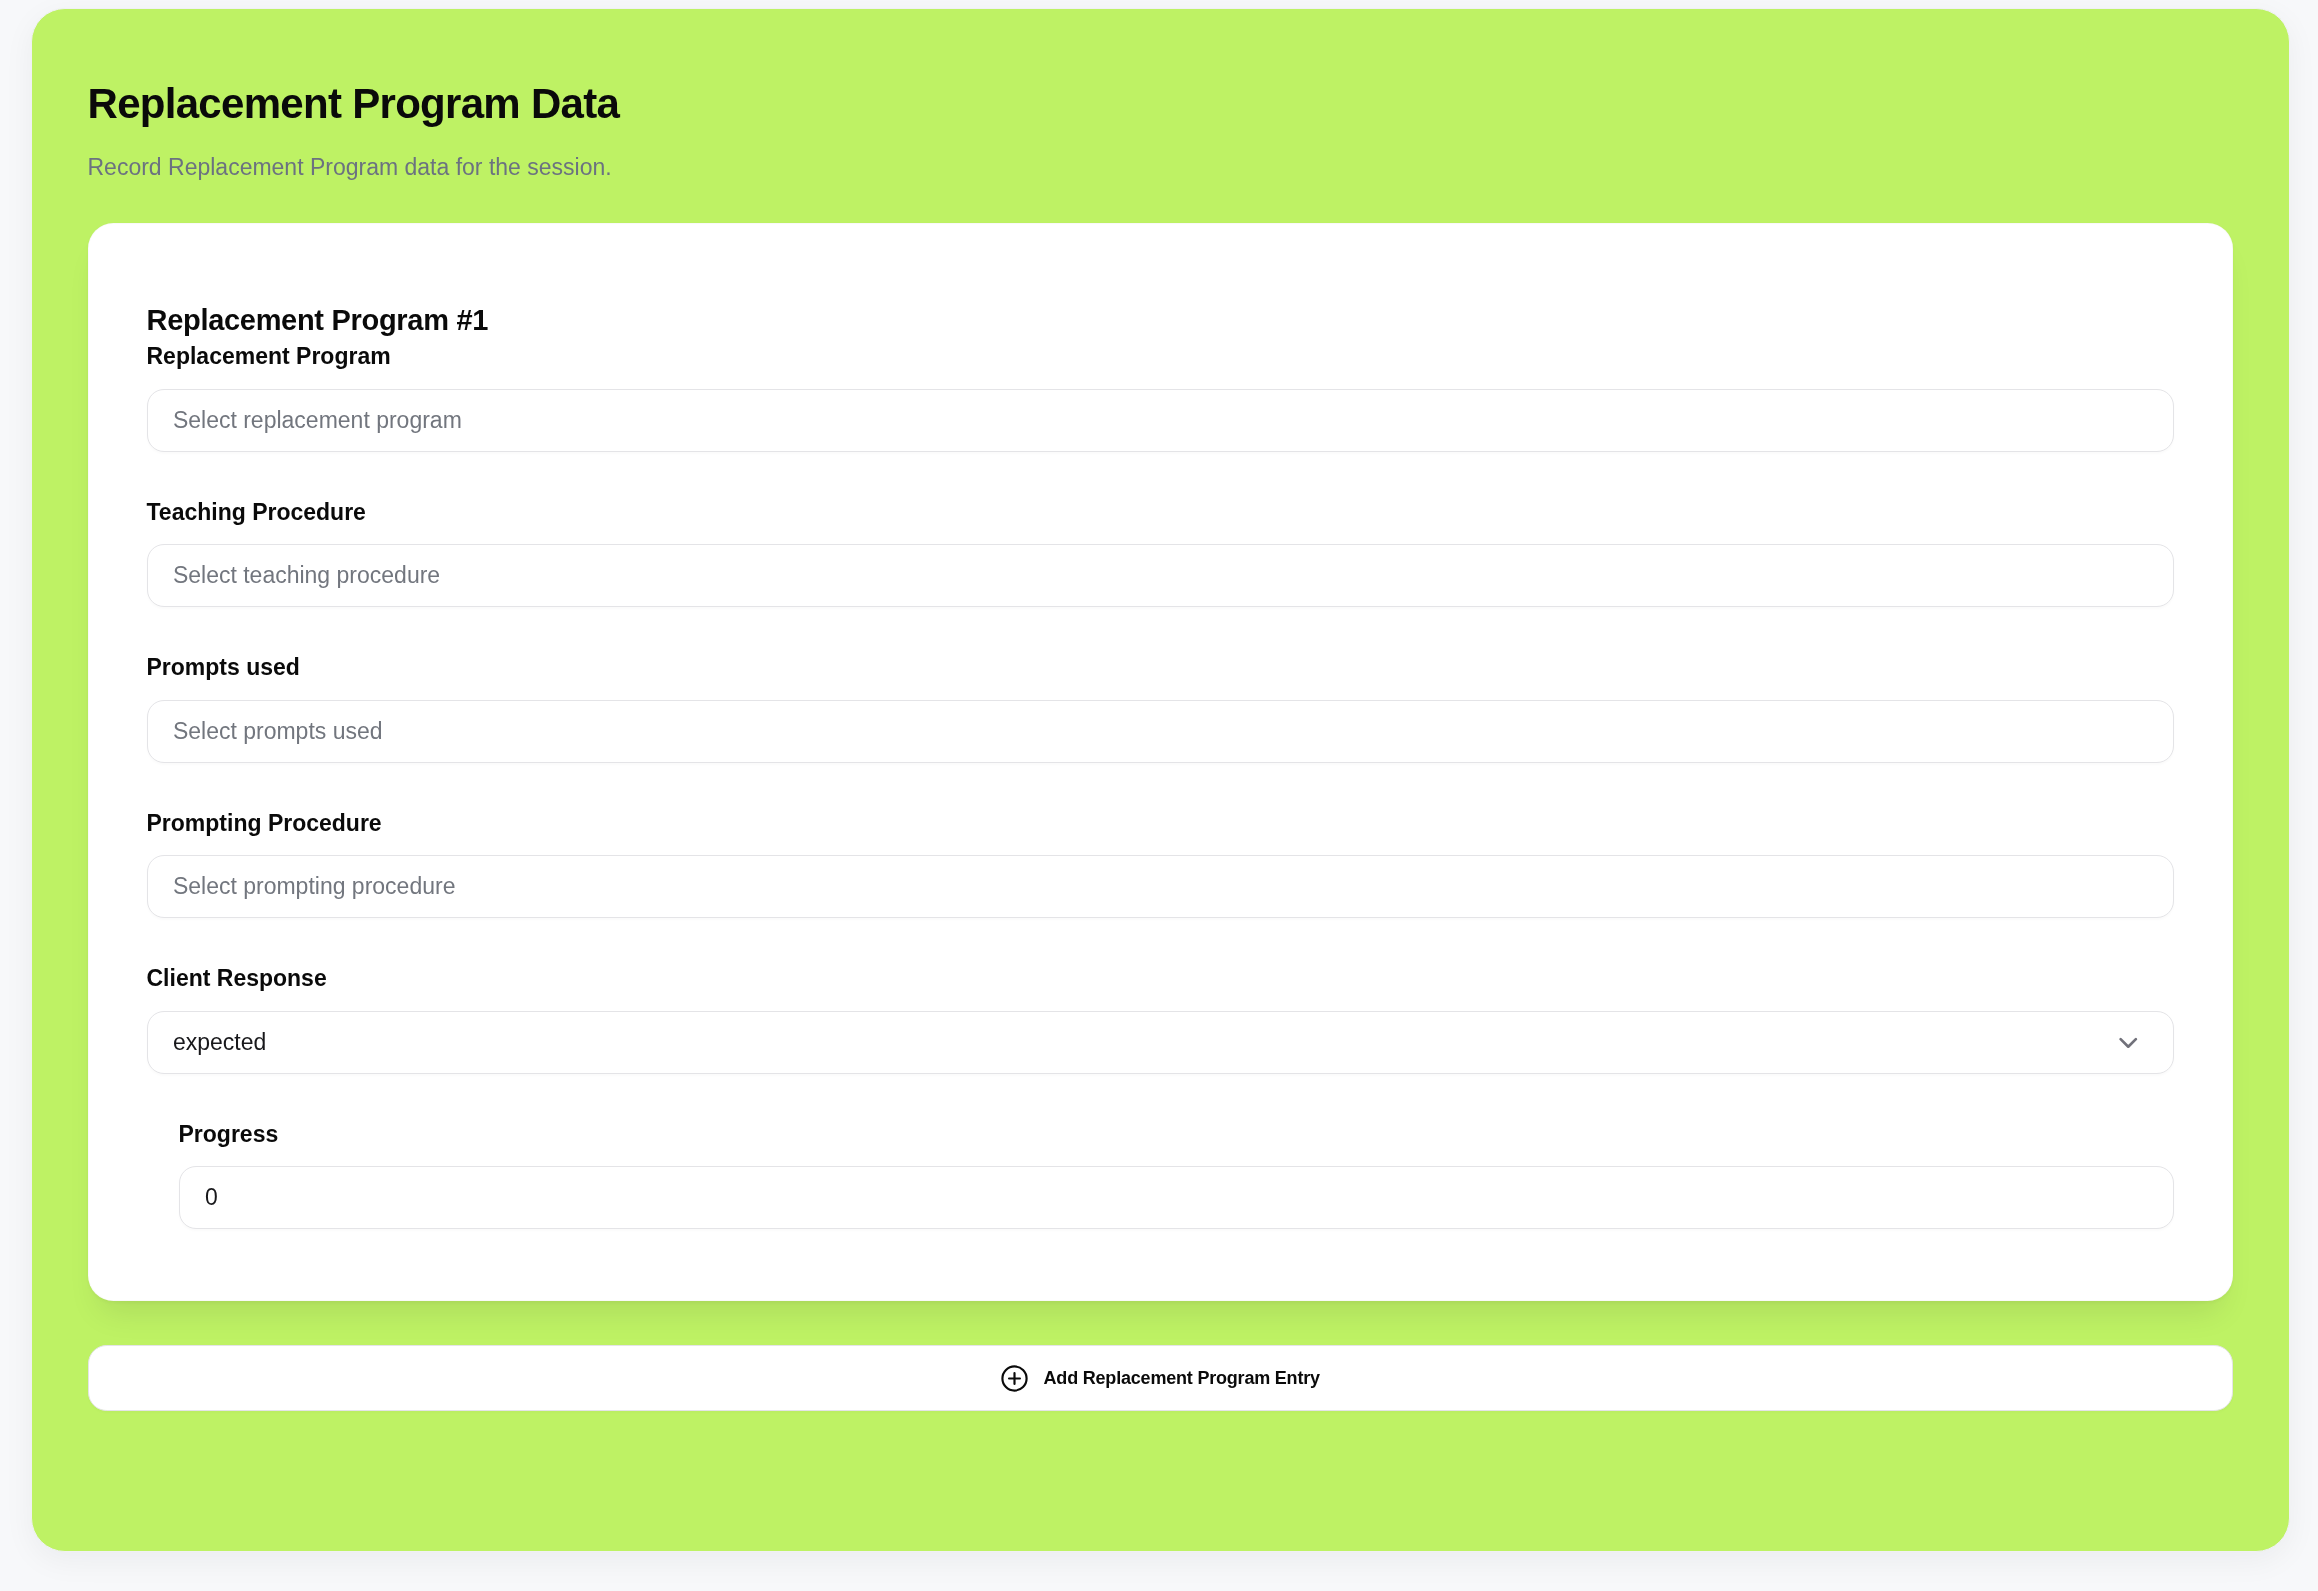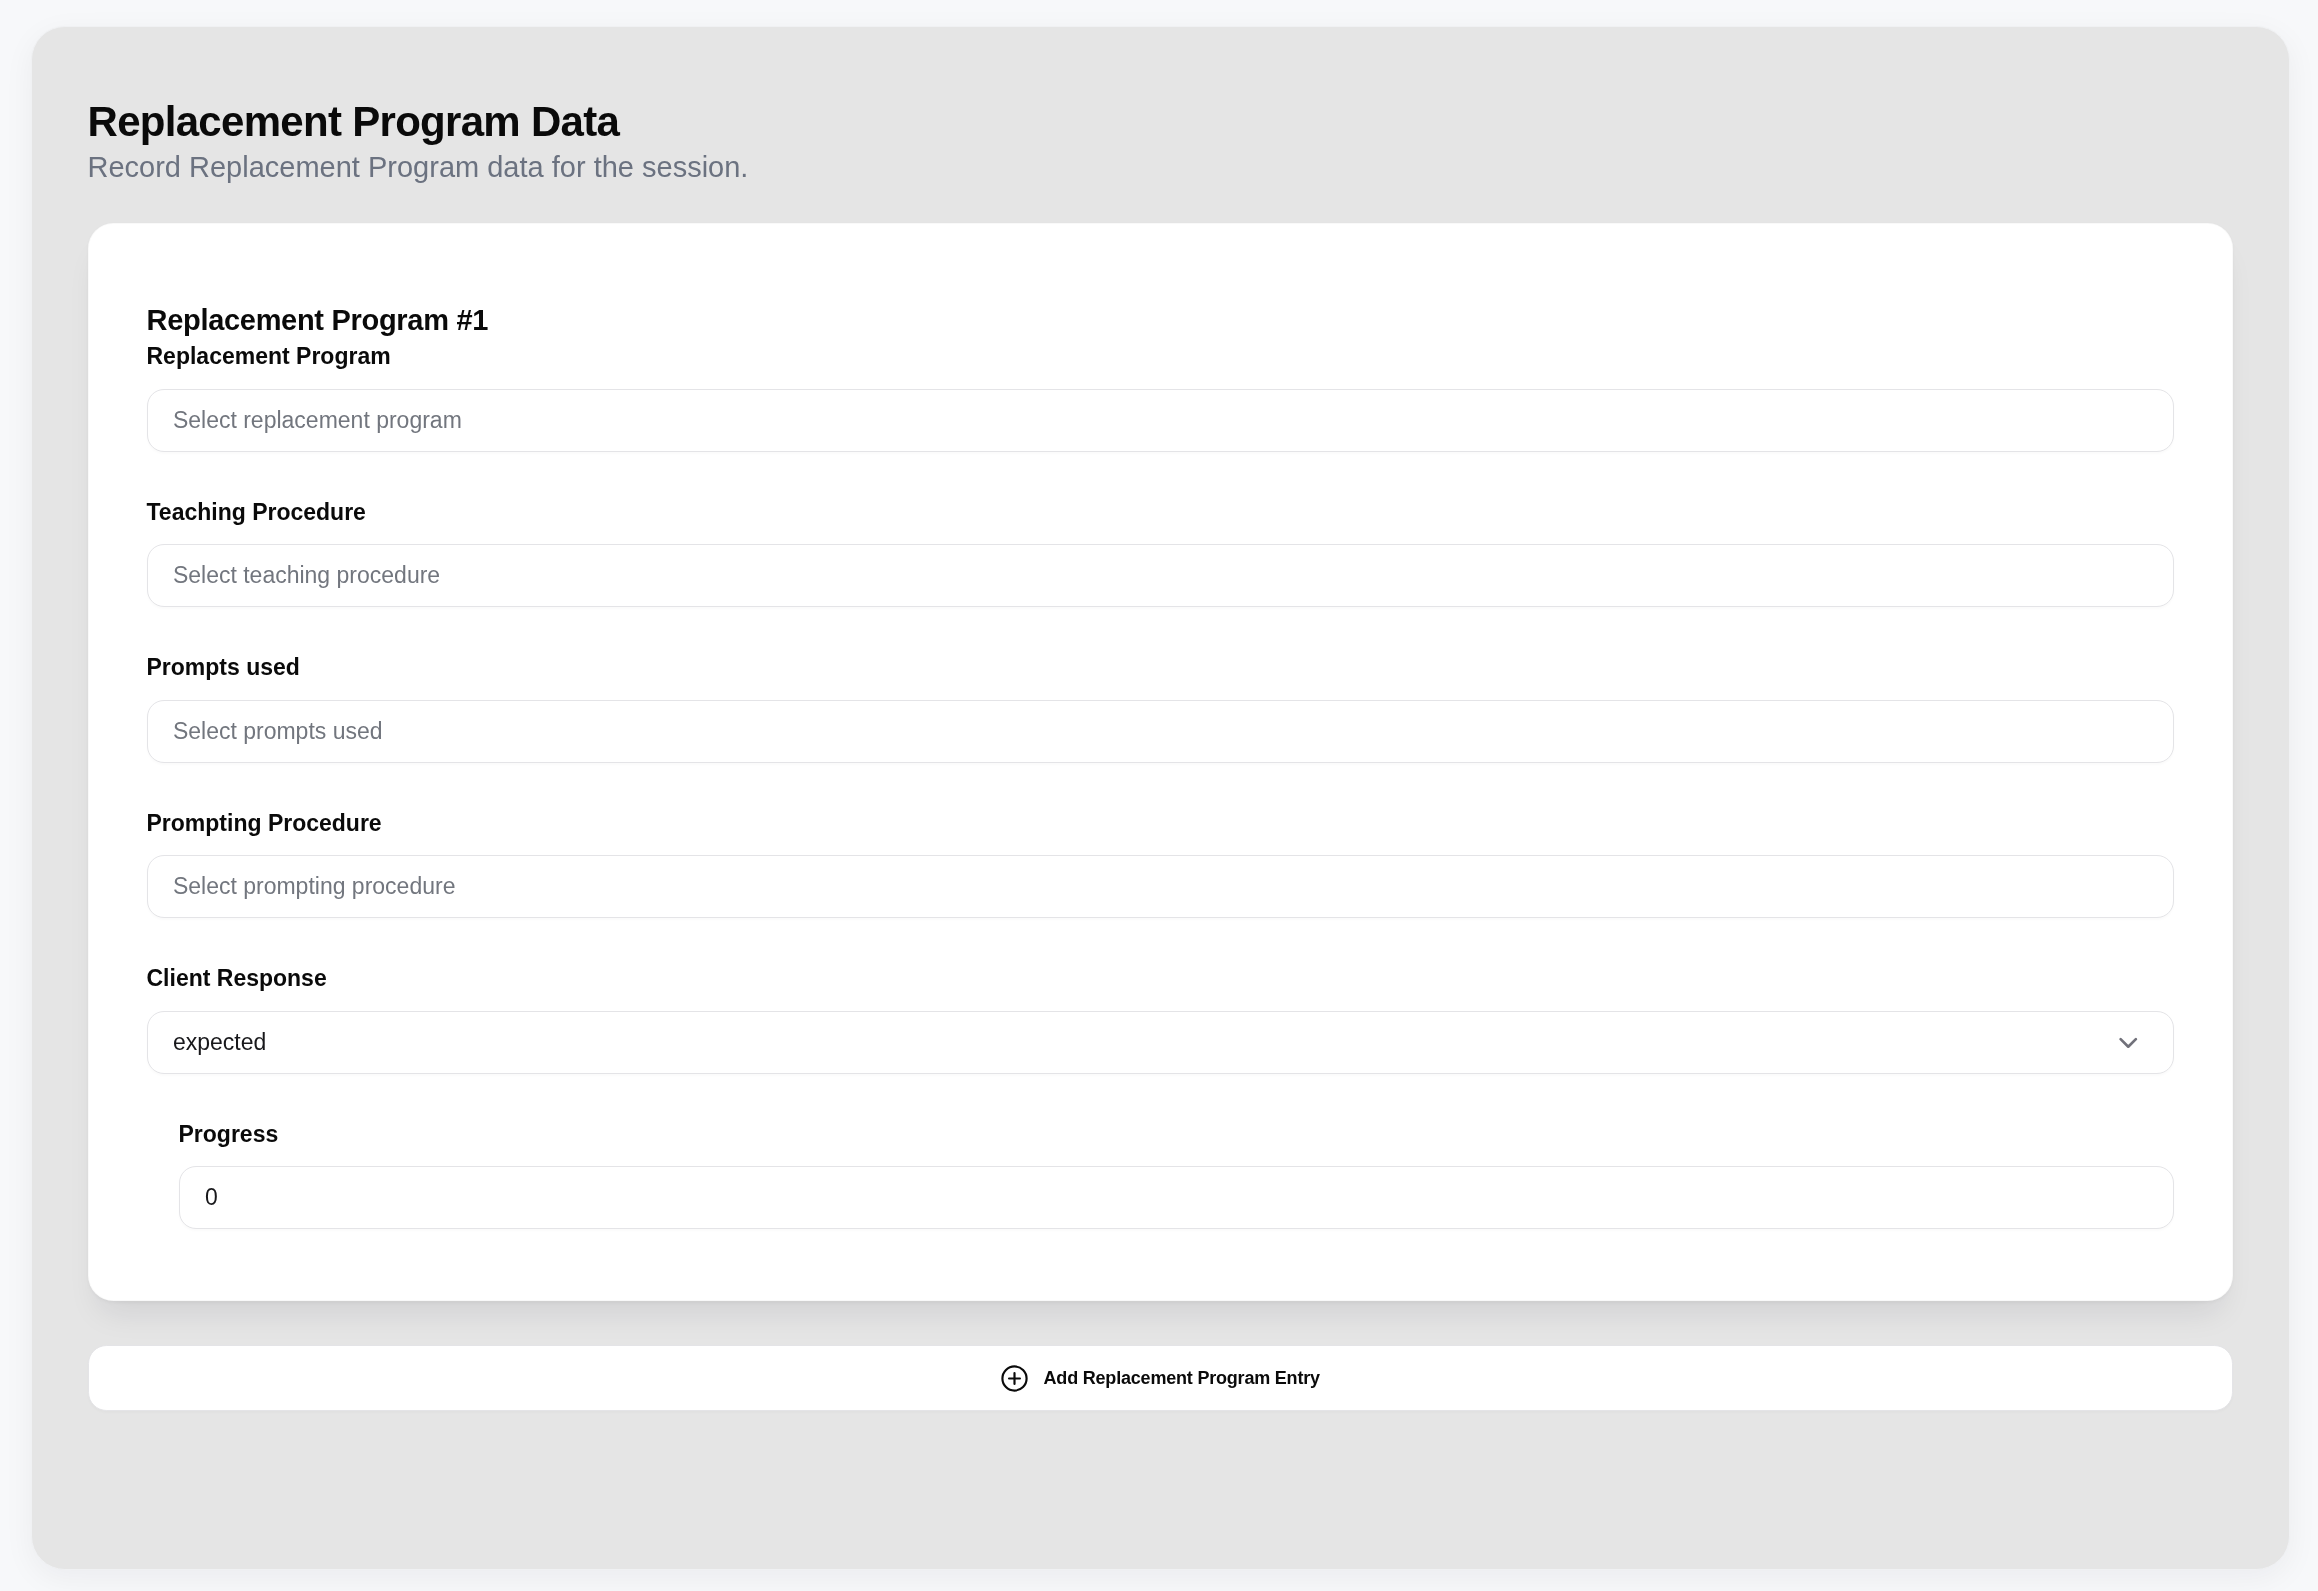--- a/index.html
+++ b/index.html
@@ -6,41 +6,41 @@
   html, body { width: 2319px; height: 1592px; }
   body {
     font-family: "Liberation Sans", "DejaVu Sans", sans-serif;
     background: #f7f8fa;
     color: #0a0a0a;
     position: relative;
     overflow: hidden;
   }
   .outer-card {
     position: absolute;
-    left: 30.5px; top: 26px;
+    left: 30.5px; top: 8px;
     width: 2259px; height: 1544px;
-    background: #e5e5e5;
+    background: #bef264;
     border: 0.8px solid #f0f1f3;
     border-radius: 34px;
     box-shadow: 0 8.5px 30.5px rgba(15, 23, 42, 0.05);
     padding: 68px 56px 68px 56px;
   }
   .page-title {
     font-size: 42px;
     font-weight: 700;
     letter-spacing: -0.7px;
     color: #0a0a0a;
     line-height: 53px;
   }
   .page-subtitle {
-    font-size: 29px;
+    font-size: 23px;
     font-weight: 400;
     color: #6b7280;
     line-height: 34px;
-    margin-top: 2px;
+    margin-top: 20px;
   }
   .entry-card {
     margin-top: 39px;
     background: #ffffff;
     border: 0.8px solid rgba(10, 10, 10, 0.025);
     border-radius: 25.4px;
     box-shadow: 0 1.7px 3.4px rgba(15, 23, 42, 0.03), 0 22px 32px -12px rgba(15, 23, 42, 0.10);
     padding: 76px 58px 71px 58px;
   }
   .entry-heading {

